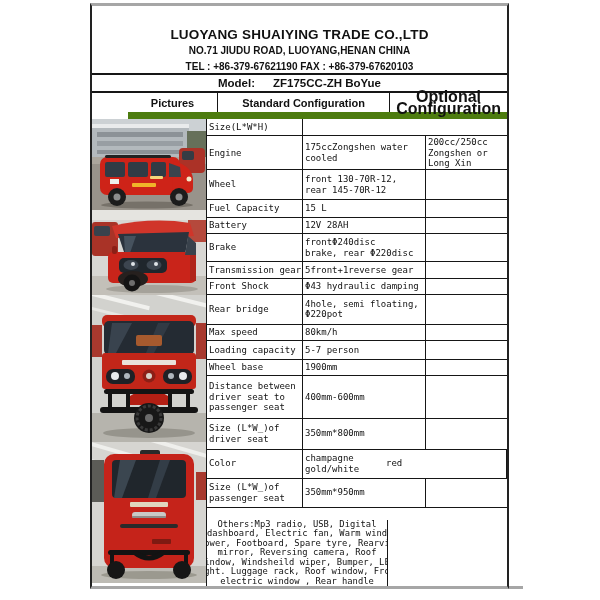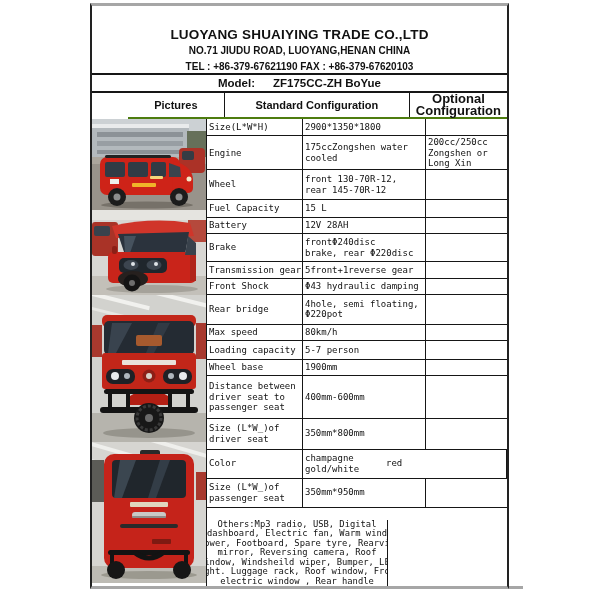--- a/index.html
+++ b/index.html
@@ -17,26 +17,26 @@
   .company-name{font-size:13.5px;font-weight:bold;line-height:17px;letter-spacing:.2px;}
   .company-line{font-size:10px;font-weight:bold;line-height:16px;}
   .company-line a{color:#111;text-decoration:none;}
 
   
   .model-row{height:18px;box-sizing:border-box;border-bottom:2px solid #161616;
              display:flex;align-items:center;justify-content:center;
              font-size:11.5px;font-weight:bold;gap:18px;}
 
   
-  .thead{height:26px;box-sizing:border-box;border-bottom:2px solid #4d7c0f;display:flex;
+  .thead{height:26px;box-sizing:border-box;border-bottom:7px solid #4d7c0f;display:flex;
          font-weight:bold;font-size:11px;margin-left:36px;}
   .th{display:flex;align-items:center;justify-content:center;box-sizing:border-box;text-align:center;}
   .th-pictures{width:114px;border-right:1px solid #161616;}
   .th-standard{width:218px;border-right:1px solid #161616;}
-  .th-optional{flex:1;font-size:13px;line-height:12px;padding:0 6px;}
+  .th-optional{flex:1;font-size:16px;line-height:12px;padding:0 6px;}
 
   
   .tbody{flex:1;display:flex;overflow:hidden;}
   .pics{width:114px;border-right:1px solid #161616;box-sizing:content-box;
         display:flex;flex-direction:column;background:#fff;}
   .photo{overflow:hidden;line-height:0;}
   .specs{flex:1;display:flex;flex-direction:column;
          font-family:"DejaVu Sans Mono","Liberation Mono",monospace;font-size:9px;line-height:10.5px;}
   .srow{display:flex;box-sizing:border-box;border-bottom:1px solid #161616;}
   .cell{display:flex;align-items:center;box-sizing:border-box;padding:0 2px;
@@ -205,21 +205,20 @@
             <circle cx="24" cy="128" r="9" fill="#161616"></circle>
             <circle cx="90" cy="128" r="9" fill="#161616"></circle>
           </svg>
         </div>
       </div>
 
       <div class="specs">
 
         <div class="srow h18">
           <div class="cell cn">Size(L*W*H)</div>
-          <div class="cell cv">2900*1350*1800</div>
           <div class="cell co"></div>
         </div>
         <div class="srow h35">
           <div class="cell cn">Engine</div>
           <div class="cell cv">175ccZongshen water
 cooled</div>
           <div class="cell co">200cc/250cc
 Zongshen or
 Long Xin</div>
         </div>

